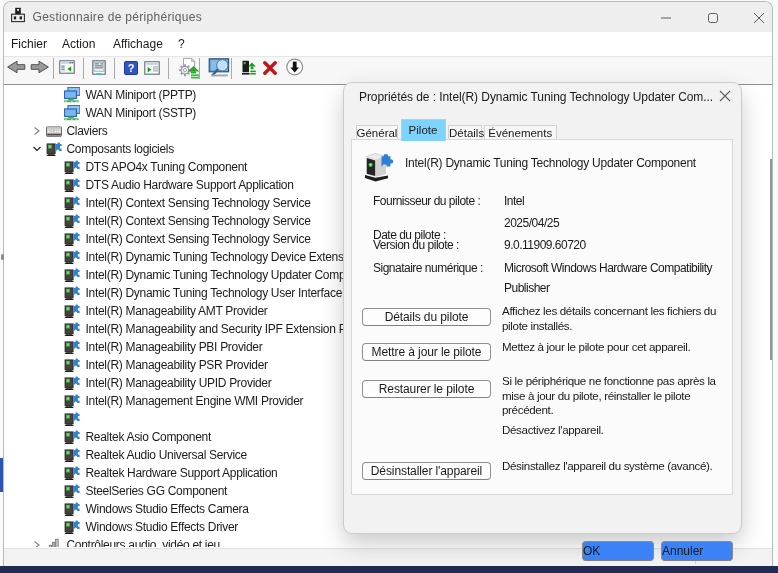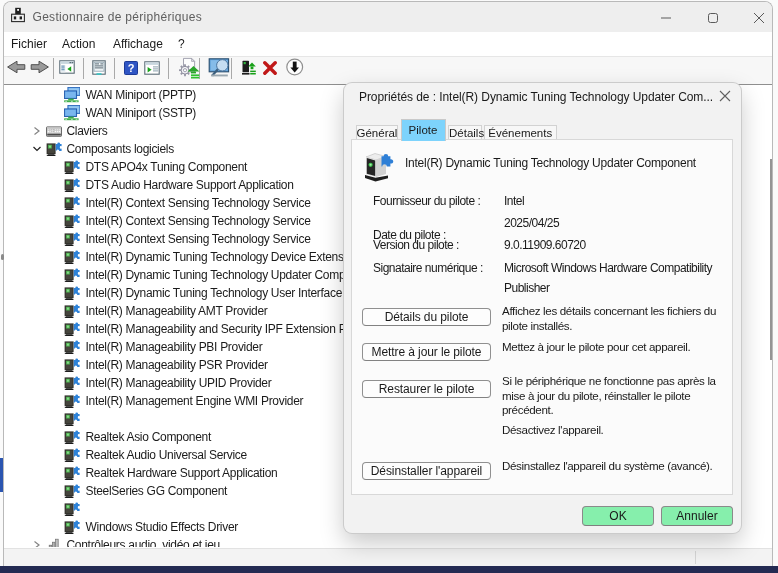--- a/index.html
+++ b/index.html
@@ -30,23 +30,23 @@
        box-shadow:0 0 0 1px #cbcbcb,0 10px 24px rgba(0,0,0,.22);}
   #dlgtitle{left:15px;top:7px;font-size:12px;color:#191919;letter-spacing:-0.07px;}
   .tab{position:absolute;box-sizing:border-box;border:1px solid #d2d2d2;border-bottom:none;
        background:#f7f7f7;font-size:11.5px;color:#1a1a1a;text-align:center;}
   #pane{left:7px;top:56px;width:382px;height:356px;background:#fbfbfb;border:1px solid #d8d8d8;box-sizing:border-box;}
   .dlbl{position:absolute;font-size:12px;color:#1a1a1a;letter-spacing:-0.5px;white-space:nowrap;}
   .dbtn{position:absolute;left:18px;width:129px;height:18px;background:#fdfdfd;border:1px solid #909090;
         border-bottom-color:#828282;border-radius:4px;box-sizing:border-box;
         font-size:12px;color:#1a1a1a;text-align:center;line-height:16px;letter-spacing:-0.1px;}
   .desc{position:absolute;left:158px;width:226px;font-size:11.6px;line-height:14.5px;color:#1a1a1a;letter-spacing:-0.35px;}
-  .okbtn{position:absolute;width:72px;height:20px;background:#86efac;border:1px solid #8a8a8a;
+  .okbtn{position:absolute;width:72px;height:20px;background:#3b82f6;border:1px solid #8a8a8a;
         border-bottom-color:#7f7f7f;border-radius:4px;box-sizing:border-box;
-        font-size:12px;color:#1a1a1a;text-align:center;line-height:18px;}
+        font-size:12px;color:#1a1a1a;text-align:left;line-height:18px;margin-top:35px;}
   
   #navy{left:0;top:566px;width:778px;height:7px;background:#232a52;}
   #bluepatch{left:0;top:458px;width:3px;height:34px;background:#2b55b0;}
 </style></head>
 <body>
 <svg width="0" height="0" style="position:absolute">
 <defs>
 <symbol id="i-net" viewBox="0 0 16 16">
   <rect x="3.9" y="0.4" width="12" height="8" fill="#7cb9ee" stroke="#2563b8" stroke-width="0.9"></rect>
   <rect x="5" y="1.5" width="9.8" height="5.8" fill="#96c8f2"></rect>
@@ -352,20 +352,21 @@
 <div class="row" style="left:0;top:396.5px;width:768px;">
         <svg class="icon16" style="left:59px">
           <use href="#i-swc"></use>
         </svg>
         <span class="lbl3">SteelSeries GG Component</span>
       </div>
 <div class="row" style="left:0;top:414.5px;width:768px;">
         <svg class="icon16" style="left:59px">
           <use href="#i-swc"></use>
         </svg>
+        <span class="lbl3">Windows Studio Effects Camera</span>
       </div>
 <div class="row" style="left:0;top:432.5px;width:768px;">
         <svg class="icon16" style="left:59px">
           <use href="#i-swc"></use>
         </svg>
         <span class="lbl3">Windows Studio Effects Driver</span>
       </div>
 <div class="row" style="left:0;top:450.5px;width:768px;">
         <svg class="icon16" style="left:26px;width:12px">
           <use href="#i-cr"></use>

